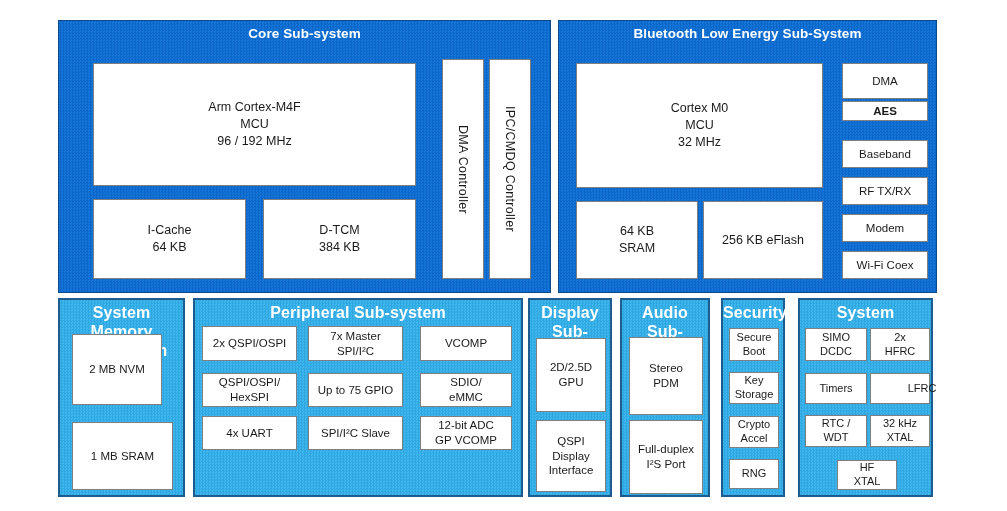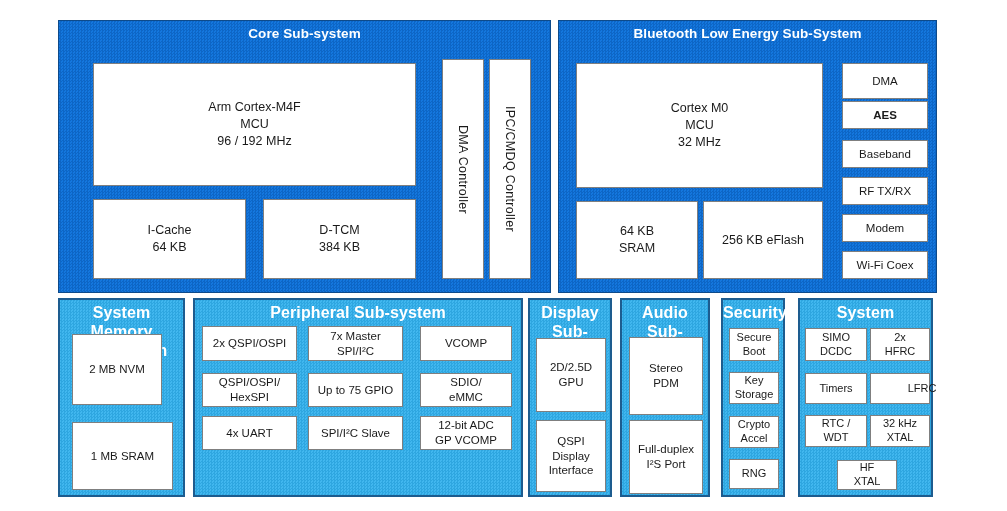--- a/index.html
+++ b/index.html
@@ -65,21 +65,21 @@
 
   <div class="panel-dark" style="left:558px; top:20px; width:379px; height:273px;">
     <div class="ptitle">Bluetooth Low Energy Sub-System</div>
     <div class="wbox" style="left:17px; top:42px; width:247px; height:125px;">Cortex M0
 MCU
 32 MHz</div>
     <div class="wbox" style="left:17px; top:180px; width:122px; height:78px;">64 KB
 SRAM</div>
     <div class="wbox" style="left:144px; top:180px; width:120px; height:78px;">256 KB eFlash</div>
     <div class="wbox sm" style="left:283px; top:42px; width:86px; height:36px;">DMA</div>
-    <div class="wbox sm bold" style="left:283px; top:80px; width:86px; height:28px;">AES</div>
+    <div class="wbox sm bold" style="left:283px; top:80px; width:86px; height:20px;">AES</div>
     <div class="wbox sm" style="left:283px; top:119px; width:86px; height:28px;">Baseband</div>
     <div class="wbox sm" style="left:283px; top:156px; width:86px; height:28px;">RF TX/RX</div>
     <div class="wbox sm" style="left:283px; top:193px; width:86px; height:28px;">Modem</div>
     <div class="wbox sm" style="left:283px; top:230px; width:86px; height:28px;">Wi-Fi Coex</div>
   </div>
 
   <div class="panel-light" style="left:58px; top:298px; width:127px; height:199px;">
     <div class="ptitle small">System Memory
 Sub-system</div>
     <div class="wbox sm" style="left:12px; top:34px; width:90px; height:71px;">2 MB NVM</div>

